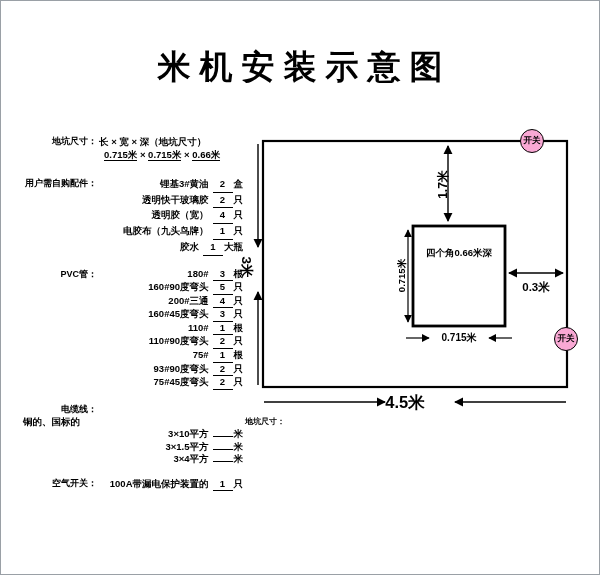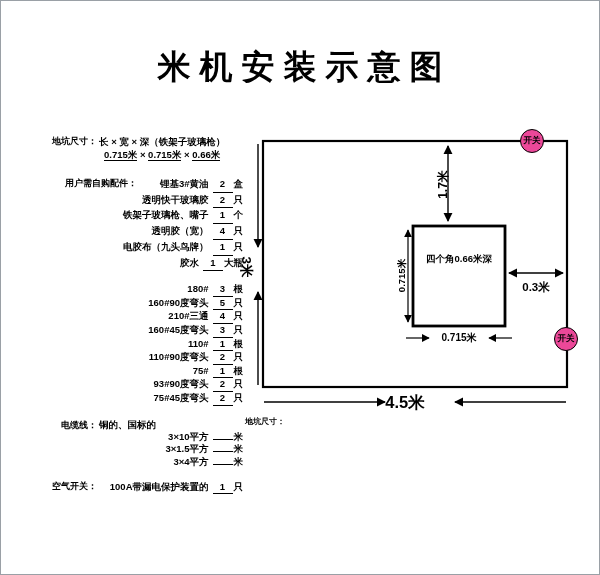--- a/index.html
+++ b/index.html
@@ -14,42 +14,42 @@
     font-size:33px;font-weight:bold;letter-spacing:9px;text-indent:9px;white-space:nowrap;
   }
   
   .parts{position:absolute;left:20px;top:134px;width:222px;font-size:9.5px;font-weight:bold;}
   .section{display:flex;}
   .sec-label{width:76px;flex-shrink:0;text-align:right;white-space:nowrap;font-size:9px;}
   .sec-body{flex:1;padding-left:2px;min-width:0;}
   .sec-body>div{white-space:nowrap;}
   .sec-0{margin-bottom:16px;}
   .sec-0 .sec-body>div{line-height:15px;}
-  .sec-1{margin-bottom:12px;margin-left:40px;}
+  .sec-1{margin-bottom:12px;}
   .sec-1 .row{line-height:14.7px;}
   .sec-2{margin-bottom:13px;}
   .sec-2 .row{line-height:12.6px;}
-  .sec-3{margin-bottom:12px;}
+  .sec-3{margin-bottom:12px;flex-direction:column;}
   .sec-3 .sec-body>div{line-height:12.4px;}
   .sec-label, .sec-0 .sec-body>div, .row{line-height:13px;}
   .sec-0 .dims-l2{padding-left:5px;}
   .row{display:flex;justify-content:flex-end;}
   .row-name{white-space:nowrap;}
   .row-val{white-space:nowrap;padding-left:4px;}
   .cnt{display:inline-block;min-width:20px;text-align:center;border-bottom:1px solid #000;}
   .unit{padding-left:1px;}
   .useg{border-bottom:1px solid #000;}
   
   .dg-svg{position:absolute;left:0;top:0;pointer-events:none;}
   .pit-text{position:absolute;left:413px;top:246px;width:90px;text-align:center;}
   .pit-title{font-size:17px;font-weight:bold;letter-spacing:2px;white-space:nowrap;}
-  .pit-sub{font-size:9.5px;font-weight:bold;margin-top:6px;white-space:nowrap;}
+  .pit-sub{font-size:9.5px;font-weight:bold;white-space:nowrap;}
   .switch{
     position:absolute;width:24px;height:24px;border:1.5px solid #000;border-radius:50%;
-    background:#ec4899;display:flex;align-items:center;justify-content:center;
+    background:#f9a8d4;display:flex;align-items:center;justify-content:center;
     font-size:8.5px;font-weight:bold;box-sizing:border-box;letter-spacing:0;
   }
   .sw-top{left:519px;top:128px;}
   .sw-right{left:553px;top:326px;}
   .dim{position:absolute;font-weight:bold;text-align:center;white-space:nowrap;}
   .d-17{left:423px;top:177px;width:34px;height:13px;font-size:12px;transform:rotate(-90deg);}
   .d-3m{left:232px;top:259px;width:30px;height:14px;font-size:13.5px;transform:rotate(90deg);}
   .d-0715-l{left:378px;top:269px;width:44px;height:11px;font-size:9.5px;transform:rotate(-90deg);}
   .d-0715-b{left:430px;top:330px;width:56px;font-size:10px;}
   .d-03{left:510px;top:279px;width:50px;font-size:11.5px;}
@@ -64,65 +64,62 @@
 <body>
 
 <div class="page">
 
   <h1 class="title">米机安装示意图</h1>
 
   <div class="parts" id="parts">
       <div class="section sec-0">
         <div class="sec-label">地坑尺寸：</div>
         <div class="sec-body">
-          <div class="dims-l1">长 × 宽 × 深（铁架子玻璃枪）</div>
+          <div class="dims-l1">长 × 宽 × 深（地坑尺寸）</div>
           <div class="dims-l2"><span class="useg">0.715米</span><span> × </span><span class="useg">0.715米</span><span> × </span><span class="useg">0.66米</span></div>
         </div>
       </div>
       <div class="section sec-1">
         <div class="sec-label">用户需自购配件：</div>
         <div class="sec-body">
           <div class="row">
             <span class="row-name">锂基3#黄油</span>
             <span class="row-val"><span class="cnt">2</span><span class="unit">盒</span></span>
           </div>
           <div class="row">
             <span class="row-name">透明快干玻璃胶</span>
             <span class="row-val"><span class="cnt">2</span><span class="unit">只</span></span>
           </div>
           <div class="row">
-            <span class="row-name">铁架子玻璃枪、嘴子</span>
-            <span class="row-val"><span class="cnt">1</span><span class="unit">个</span></span>
-          </div>
-          <div class="row">
             <span class="row-name">透明胶（宽）</span>
             <span class="row-val"><span class="cnt">4</span><span class="unit">只</span></span>
           </div>
           <div class="row">
             <span class="row-name">电胶布（九头鸟牌）</span>
             <span class="row-val"><span class="cnt">1</span><span class="unit">只</span></span>
           </div>
           <div class="row">
             <span class="row-name">胶水</span>
             <span class="row-val"><span class="cnt">1</span><span class="unit">大瓶</span></span>
           </div>
         </div>
       </div>
       <div class="section sec-2">
+        <div class="sec-label">PVC管：</div>
         <div class="sec-body">
           <div class="row">
             <span class="row-name">180#</span>
             <span class="row-val"><span class="cnt">3</span><span class="unit">根</span></span>
           </div>
           <div class="row">
             <span class="row-name">160#90度弯头</span>
             <span class="row-val"><span class="cnt">5</span><span class="unit">只</span></span>
           </div>
           <div class="row">
-            <span class="row-name">210#三通</span>
+            <span class="row-name">200#三通</span>
             <span class="row-val"><span class="cnt">4</span><span class="unit">只</span></span>
           </div>
           <div class="row">
             <span class="row-name">160#45度弯头</span>
             <span class="row-val"><span class="cnt">3</span><span class="unit">只</span></span>
           </div>
           <div class="row">
             <span class="row-name">110#</span>
             <span class="row-val"><span class="cnt">1</span><span class="unit">根</span></span>
           </div>

